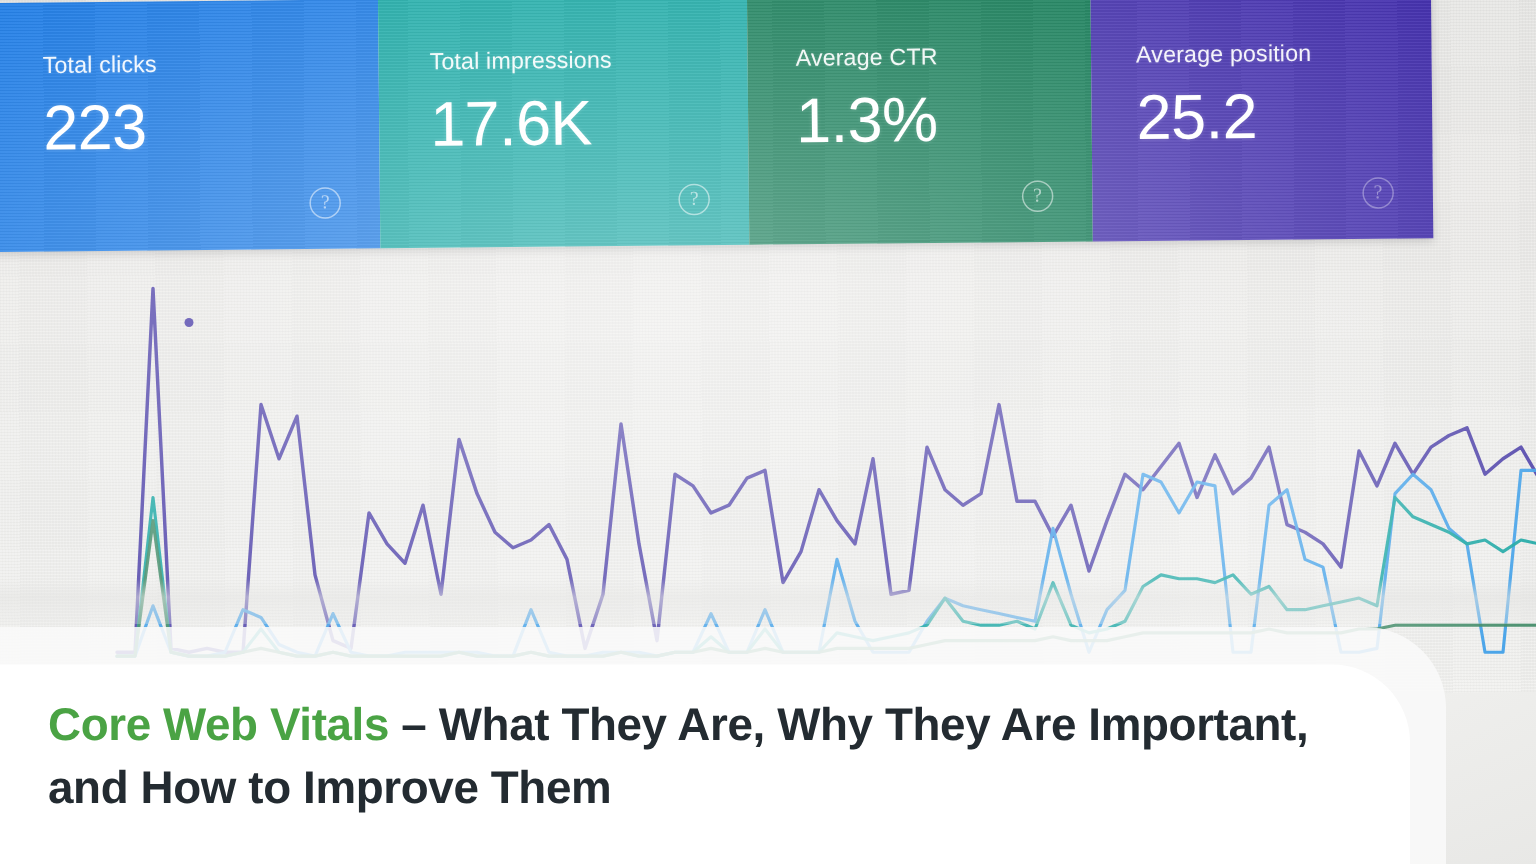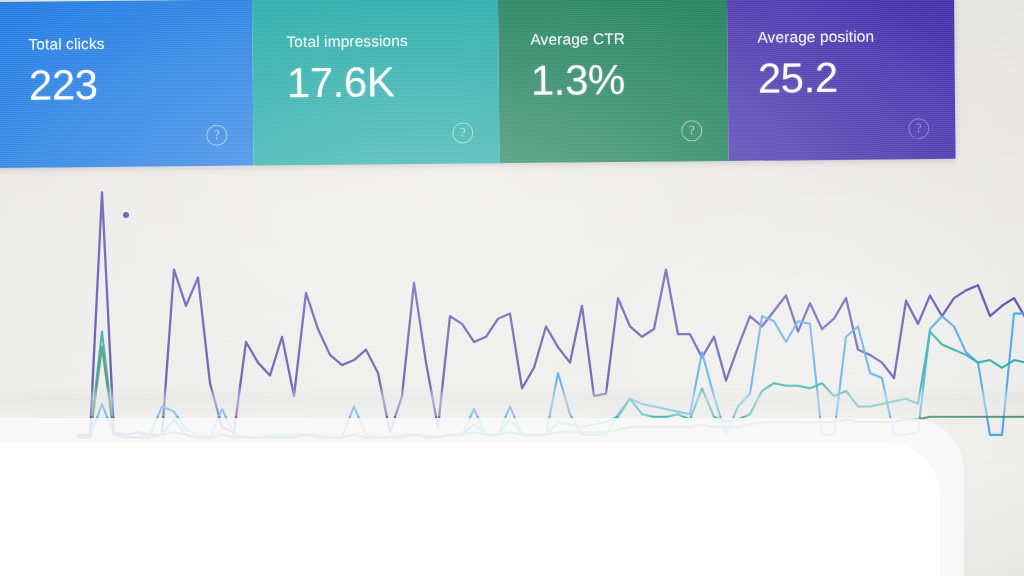--- a/index.html
+++ b/index.html
@@ -203,14 +203,15 @@
       </svg>
     <div class="plot-haze"></div>
   </div>
 
   <div class="photo-vignette"></div>
   <div class="photo-glare"></div>
 
   <div class="overlay-back"></div>
   <div class="overlay-front"></div>
 
+  <h1 class="title-block"><span class="title-accent">Core Web Vitals</span><span> – What They Are, Why They Are Important, and How to Improve Them</span></h1>
 
 </div>
 
 </body></html>

